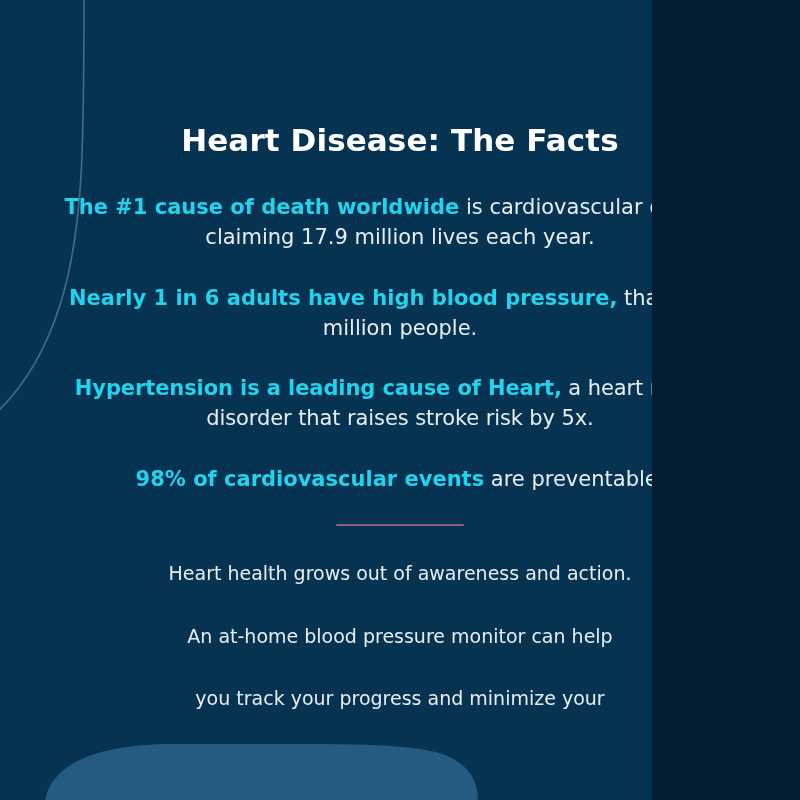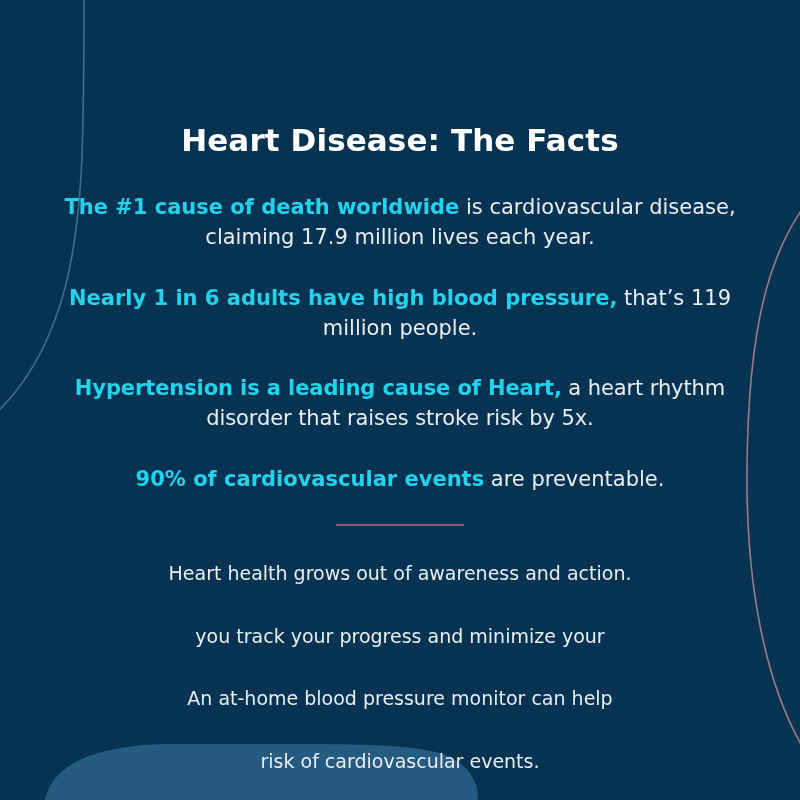--- a/index.html
+++ b/index.html
@@ -3,21 +3,21 @@
 <meta charset="utf-8">
 <title>Heart Disease: The Facts</title>
 <style>
   html, body {
     margin: 0;
     padding: 0;
     background: #041f33;
   }
   #poster {
     position: relative;
-    width: 800px;
+    width: 652px;
     height: 800px;
     overflow: hidden;
     background: #063351;
     font-family: "DejaVu Sans", sans-serif;
     -webkit-font-smoothing: antialiased;
   }
 
   
   #decor {
     position: absolute;
@@ -109,27 +109,26 @@
     <h1 class="title">Heart Disease: The Facts</h1>
 
     <div class="facts">
 
       <p class="fact fact-1"><span class="hl">The #1 cause of death worldwide</span><span class="rest"> is cardiovascular disease, claiming 17.9 million lives each year.</span></p>
 
       <p class="fact fact-2"><span class="hl">Nearly 1 in 6 adults have high blood pressure,</span><span class="rest"> that’s 119 million people.</span></p>
 
       <p class="fact fact-3"><span class="hl">Hypertension is a leading cause of Heart,</span><span class="rest"> a heart rhythm disorder that raises stroke risk by 5x.</span></p>
 
-      <p class="fact fact-4"><span class="hl">90% of cardiovascular events</span><span class="rest"> are preventable.</span></p>
+      <p class="fact fact-4"><span class="hl">98% of cardiovascular events</span><span class="rest"> are preventable.</span></p>
 
     </div>
 
     <div class="divider"></div>
 
     <p class="closing">
       <span class="cl-line">Heart health grows out of awareness and action.</span>
+      <span class="cl-line">An at-home blood pressure monitor can help</span>
       <span class="cl-line">you track your progress and minimize your</span>
-      <span class="cl-line">An at-home blood pressure monitor can help</span>
-      <span class="cl-line">risk of cardiovascular events.</span>
     </p>
 
   </div>
 </div>
 
 </body></html>

